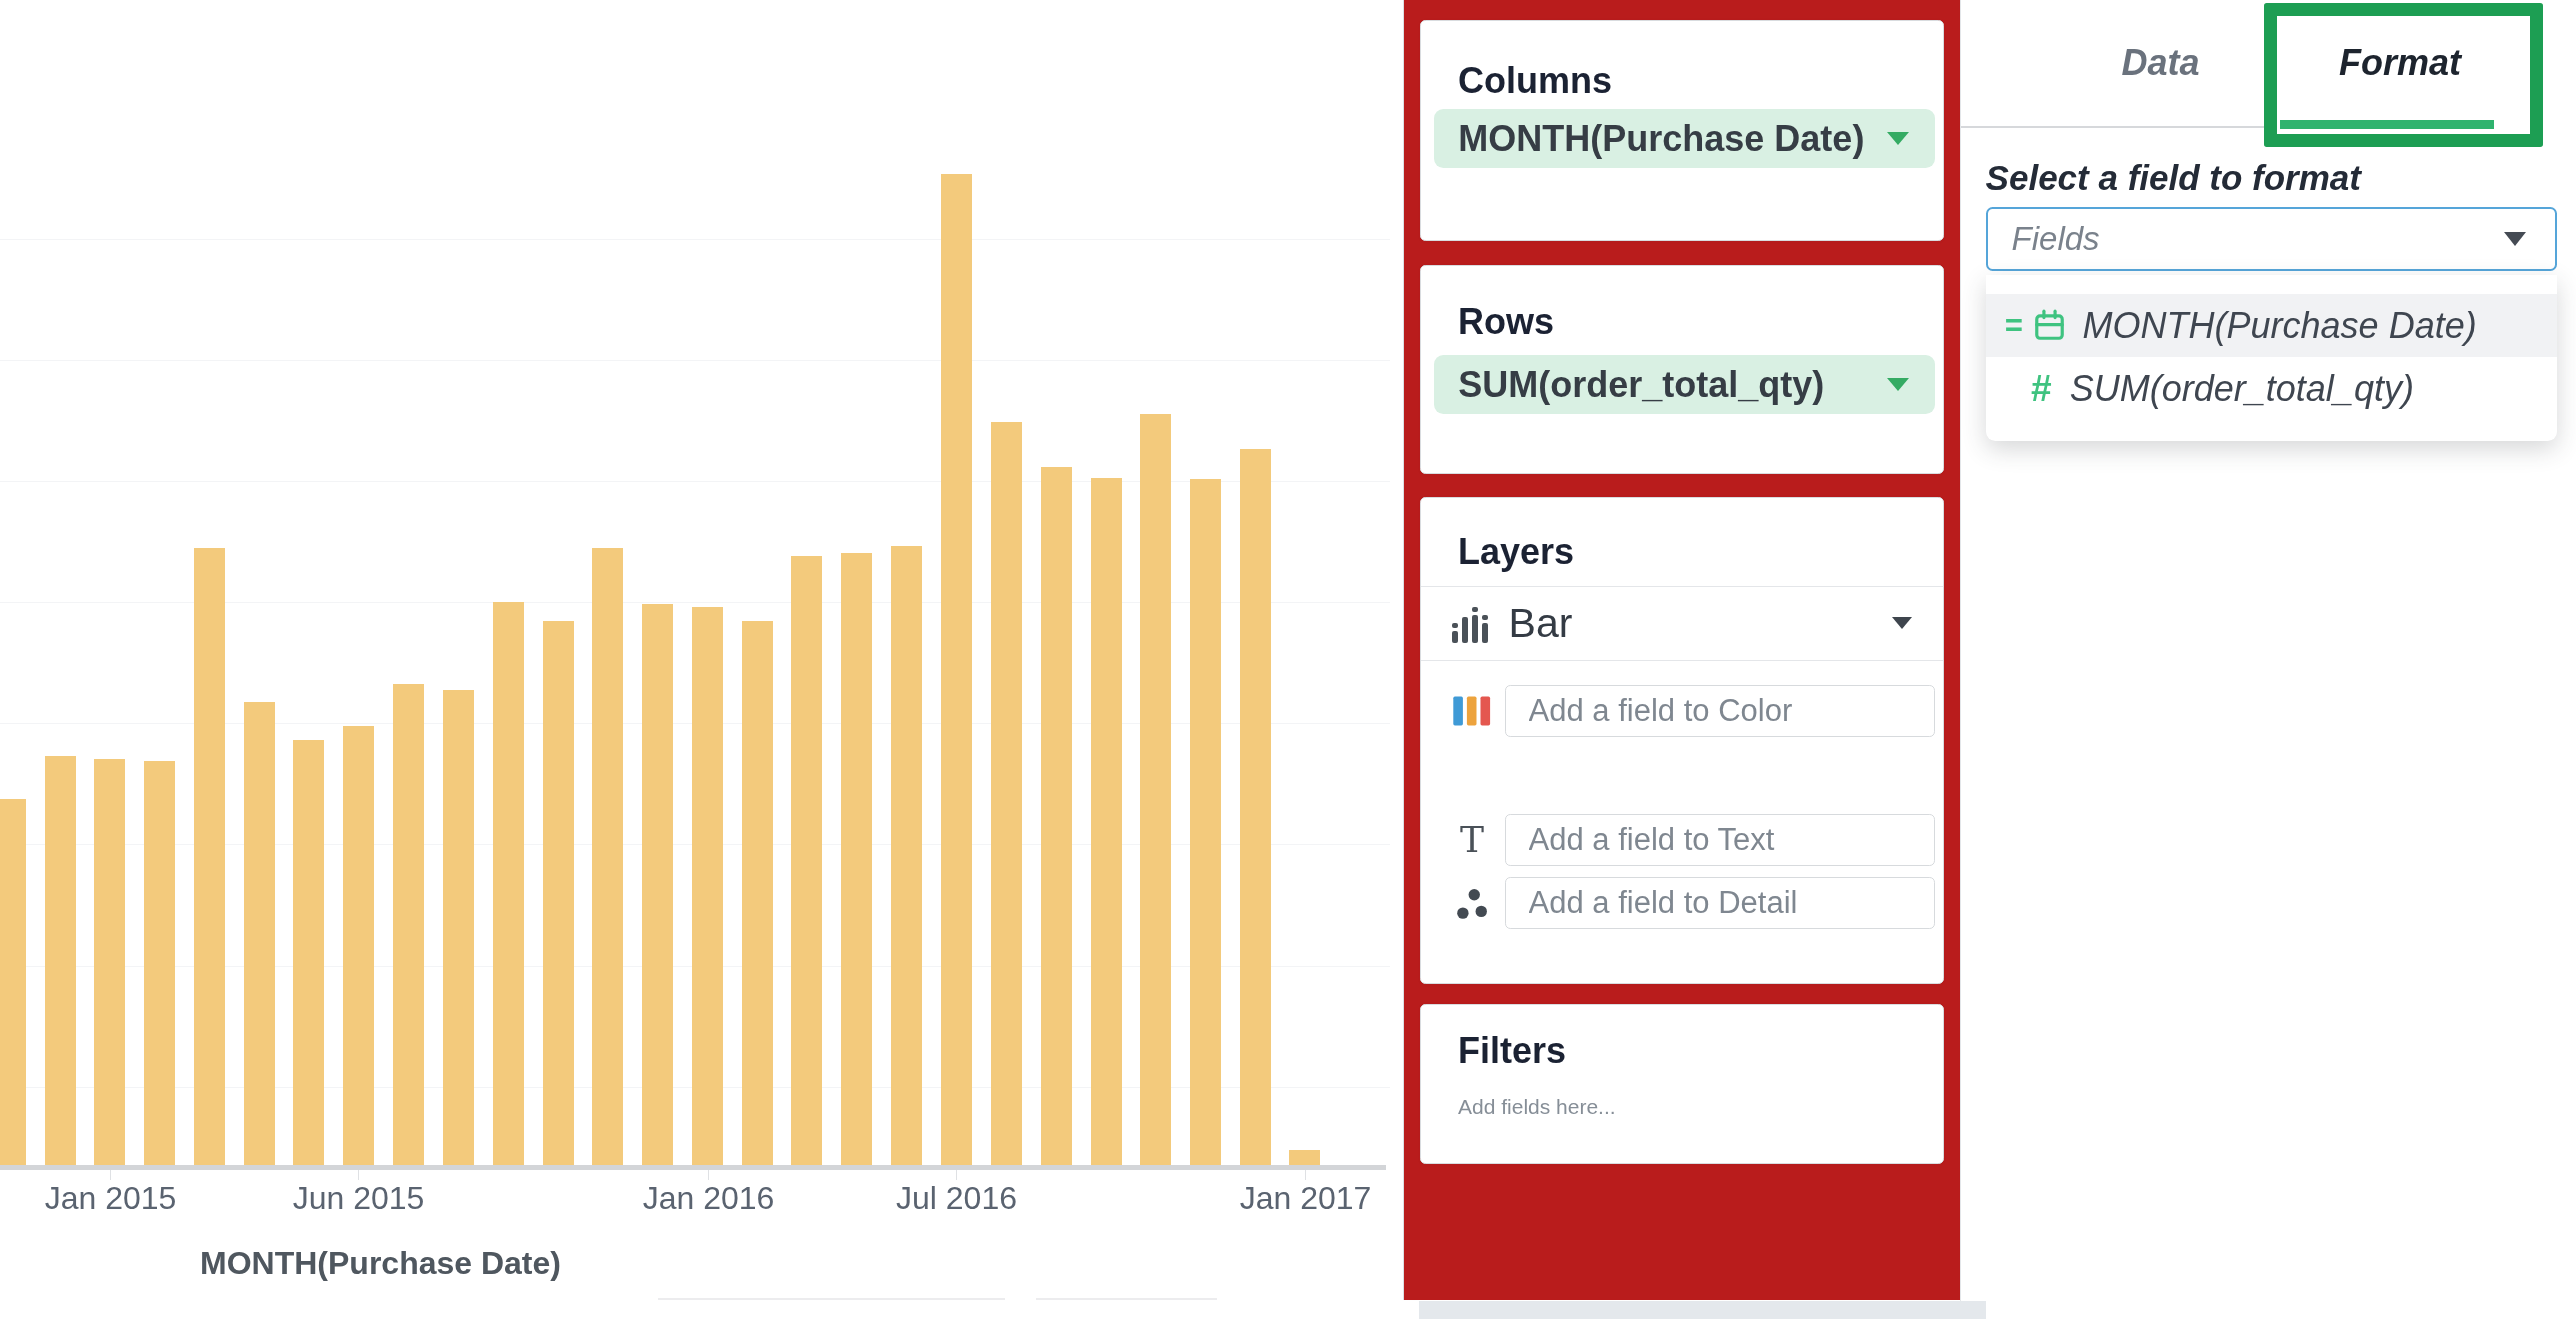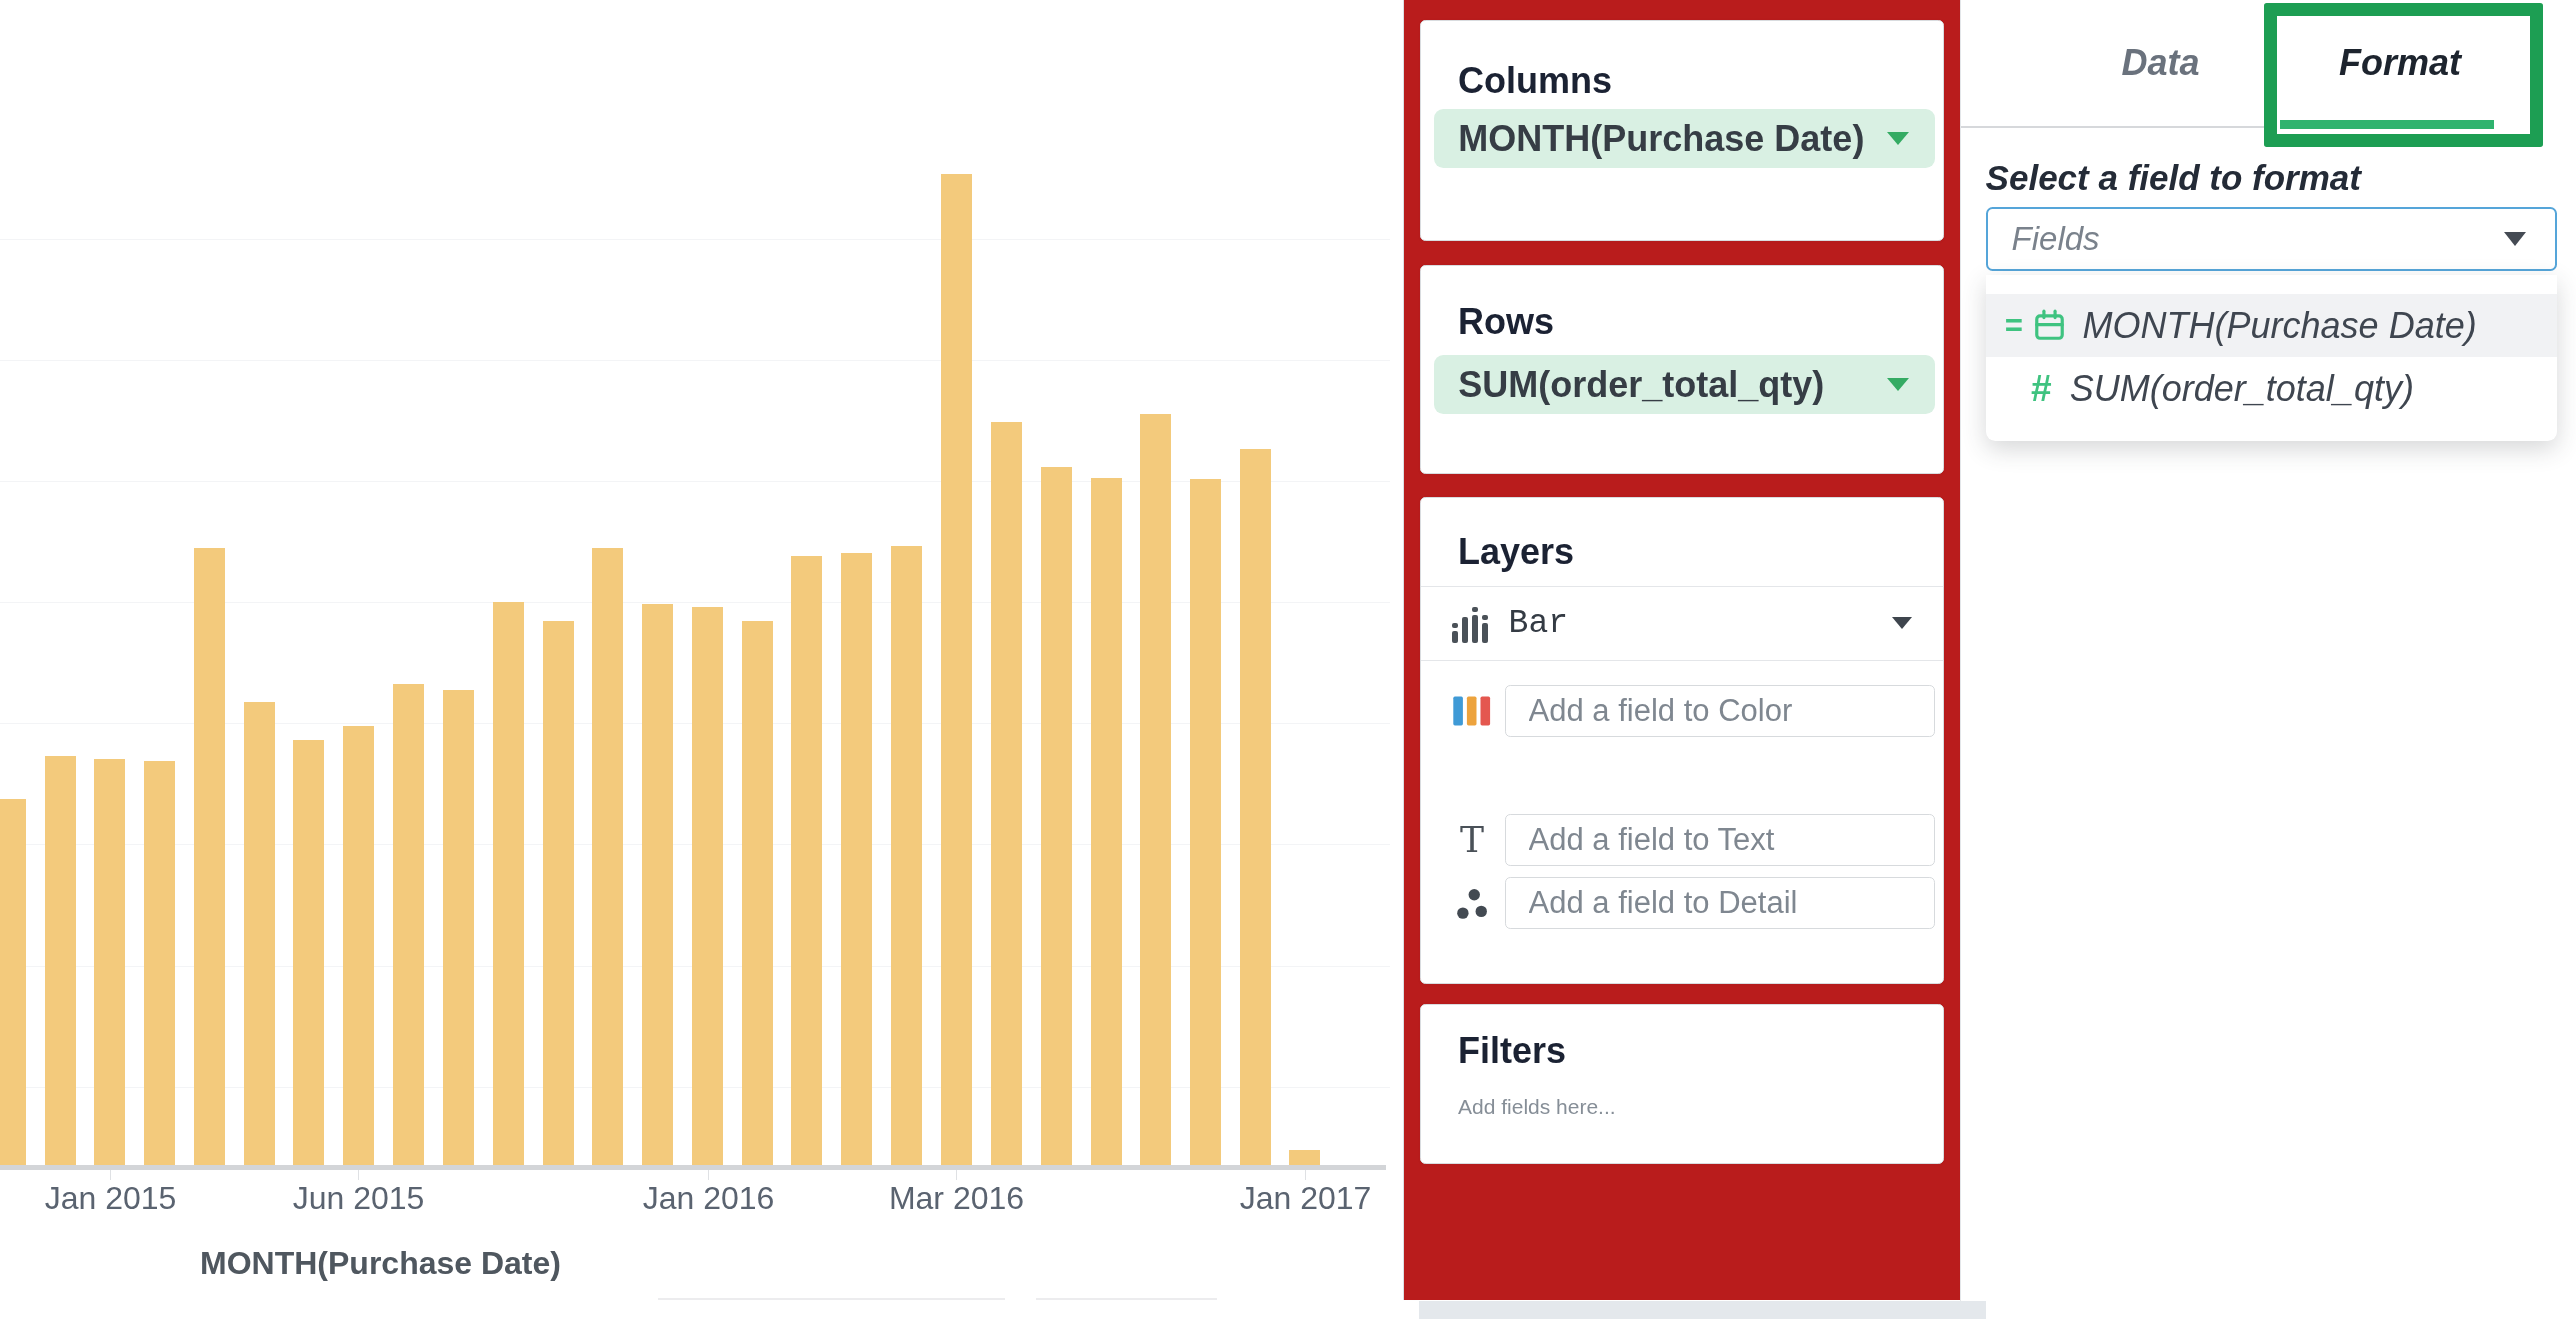--- a/index.html
+++ b/index.html
@@ -27,21 +27,21 @@
   .card-title{position:absolute;left:37px;font-size:36px;font-weight:700;color:#1b2233;}
   .pill{position:absolute;left:13.3px;width:501px;height:59px;background:#d9f0e3;border-radius:9.3px;
         display:flex;align-items:center;}
   .pill-label{margin-left:24px;font-size:36px;font-weight:700;color:#363d45;flex:1;
               white-space:nowrap;overflow:hidden;}
   .pill-caret{width:0;height:0;border-left:11.3px solid transparent;border-right:11.3px solid transparent;
               border-top:13.3px solid #34ab63;margin-right:26.6px;}
   .hdivider{position:absolute;left:0;width:100%;height:1.3px;background:#e4e6e9;}
   .layer-type-row{position:absolute;left:0;top:89px;width:100%;height:72px;
                   display:flex;align-items:center;}
-  .layer-type-label{font-size:33px;color:#343b44;flex:1;font-family:Liberation Mono, monospace;}
+  .layer-type-label{font-size:41px;color:#343b44;flex:1;}
   .dark-caret{width:0;height:0;border-left:10.6px solid transparent;border-right:10.6px solid transparent;
               border-top:12px solid #3e454d;margin-right:31px;}
   .dz-row{position:absolute;left:0;width:100%;height:52px;}
   .dz-icon{position:absolute;left:26.6px;top:0;width:49px;height:52px;
            display:flex;align-items:center;justify-content:center;}
   .dz-input{position:absolute;left:84px;top:0;width:430px;height:52px;box-sizing:border-box;
             border:1.3px solid #d7dadd;border-radius:5.3px;background:#fff;font-family:"Liberation Sans",sans-serif;
             font-size:31px;color:#40474f;padding:0 0 0 22.6px;outline:none;}
   .dz-input::placeholder{color:#7f8790;opacity:1;}
   .filters-placeholder{position:absolute;left:37px;font-size:21px;color:#868e97;}
@@ -123,21 +123,21 @@
     <div id="axis-title">MONTH(Purchase Date)</div>
     <div class="bottom-line" style="left:658px;width:347px;"></div>
     <div class="bottom-line" style="left:1036px;width:181px;"></div>
   <div class="tick" style="left: 110px;"></div>
       <div class="tick-label" style="left: 110px;">Jan 2015</div>
       <div class="tick" style="left: 358px;"></div>
       <div class="tick-label" style="left: 358px;">Jun 2015</div>
       <div class="tick" style="left: 708px;"></div>
       <div class="tick-label" style="left: 708px;">Jan 2016</div>
       <div class="tick" style="left: 956px;"></div>
-      <div class="tick-label" style="left: 956px;">Mar 2016</div>
+      <div class="tick-label" style="left: 956px;">Jul 2016</div>
       <div class="tick" style="left: 1305px;"></div>
       <div class="tick-label" style="left: 1305px;">Jan 2017</div>
     </div>
 
   <div id="shelf-panel">
 
     <div class="card" style="top:20px;height:221px;">
       <div class="card-title" style="top:39px;">Columns</div>
       <div class="pill" style="top:88px;">
         <span class="pill-label">MONTH(Purchase Date)</span>

